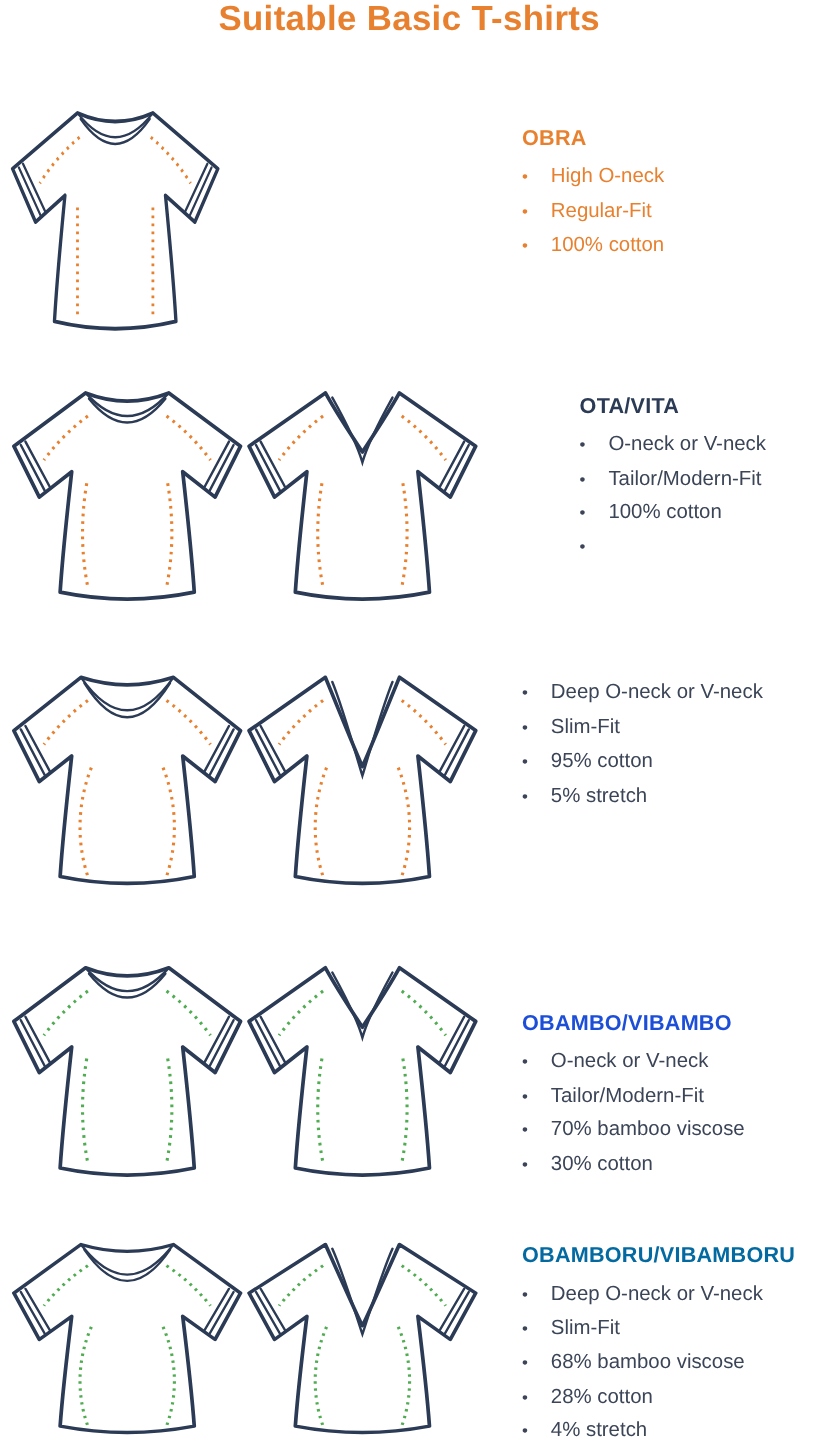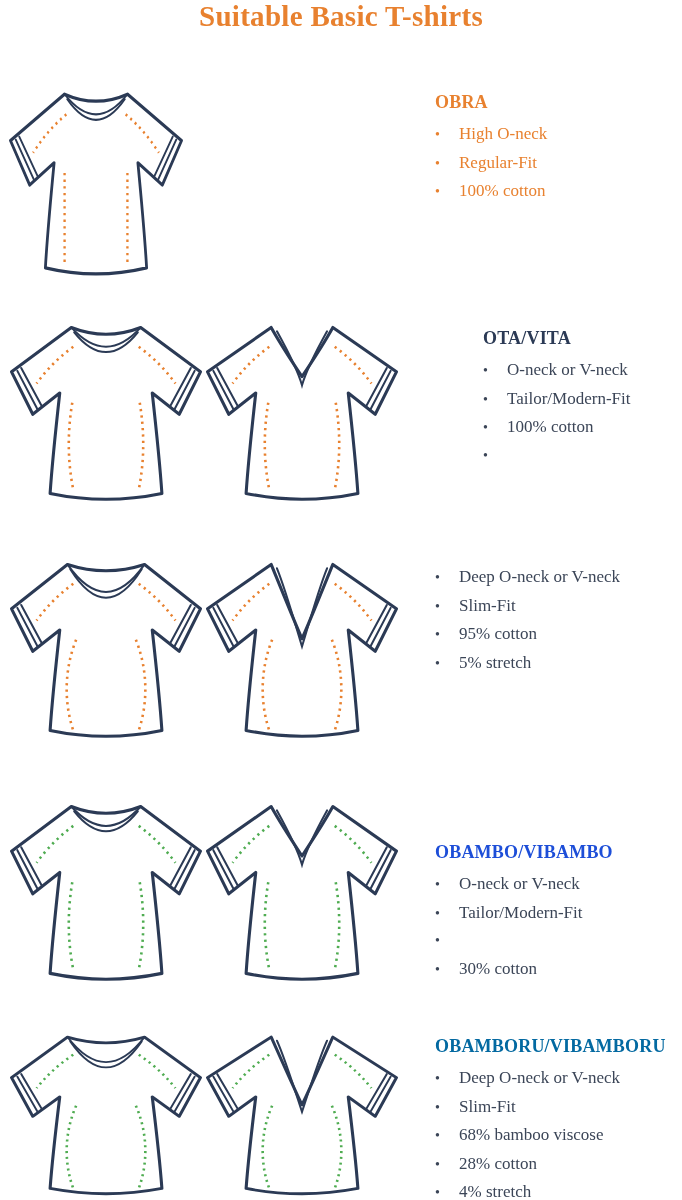--- a/index.html
+++ b/index.html
@@ -1,19 +1,19 @@
 <!DOCTYPE html>
 <html><head>
 <meta charset="utf-8">
 <style>
   html,body{margin:0;padding:0;background:#ffffff;}
   .canvas{
     position:relative;width:682px;height:1200px;margin:0 auto;
     background:#ffffff;overflow:hidden;
-    font-family:Liberation Serif, serif;
+    font-family:Liberation Sans, sans-serif;
   }
   .page-title{
     position:absolute;top:0;left:0;width:682px;margin:0;
     text-align:center;font-size:29px;font-weight:700;letter-spacing:.3px;
   }
   .row{position:absolute;left:0;width:682px;}
   .info{position:absolute;left:435px;width:247px;}
   .info h2{margin:0 0 7px 0;font-size:18px;font-weight:700;letter-spacing:.2px;}
   .info ul{list-style:none;margin:0;padding:0;}
   .info li{display:flex;align-items:baseline;font-size:17px;line-height:27.6px;}
@@ -34,21 +34,21 @@
       <path d="M 18 61 L 39 101" fill="none" stroke="#2B3A55" stroke-width="2.1" stroke-linecap="round"></path>
             <path d="M 22 58 L 43 97" fill="none" stroke="#2B3A55" stroke-width="2.1" stroke-linecap="round"></path>
             <path d="M 202 61 L 181 101" fill="none" stroke="#2B3A55" stroke-width="2.1" stroke-linecap="round"></path>
             <path d="M 198 58 L 177 97" fill="none" stroke="#2B3A55" stroke-width="2.1" stroke-linecap="round"></path>
       <path d="M 76 36 Q 54 52 38 74" fill="none" stroke="#E8812F" stroke-width="2.7" stroke-dasharray="2.3 4.3"></path>
             <path d="M 144 36 Q 166 52 182 74" fill="none" stroke="#E8812F" stroke-width="2.7" stroke-dasharray="2.3 4.3"></path>
       <path d="M 74 94 L 74 184" fill="none" stroke="#E8812F" stroke-width="2.7" stroke-dasharray="2.3 4.3"></path>
             <path d="M 146 94 L 146 184" fill="none" stroke="#E8812F" stroke-width="2.7" stroke-dasharray="2.3 4.3"></path>
     </svg>
         </div>
-        <div class="info" style="top: 16px;">
+        <div class="info" style="top: 29px;">
           <h2 style="color: rgb(232, 129, 47);">OBRA</h2>
           <ul>
             <li style="color: rgb(232, 129, 47);">
               <span class="dot">•</span>
               <span>High O-neck</span>
             </li>
             <li style="color: rgb(232, 129, 47);">
               <span class="dot">•</span>
               <span>Regular-Fit</span>
             </li>
@@ -191,20 +191,21 @@
             <li style="color: rgb(59, 69, 87);">
               <span class="dot">•</span>
               <span>O-neck or V-neck</span>
             </li>
             <li style="color: rgb(59, 69, 87);">
               <span class="dot">•</span>
               <span>Tailor/Modern-Fit</span>
             </li>
             <li style="color: rgb(59, 69, 87);">
               <span class="dot">•</span>
+              <span>70% bamboo viscose</span>
             </li>
             <li style="color: rgb(59, 69, 87);">
               <span class="dot">•</span>
               <span>30% cotton</span>
             </li>
           </ul>
         </div>
       </section>
       <section class="row" style="top: 1021px;">
         <div>

